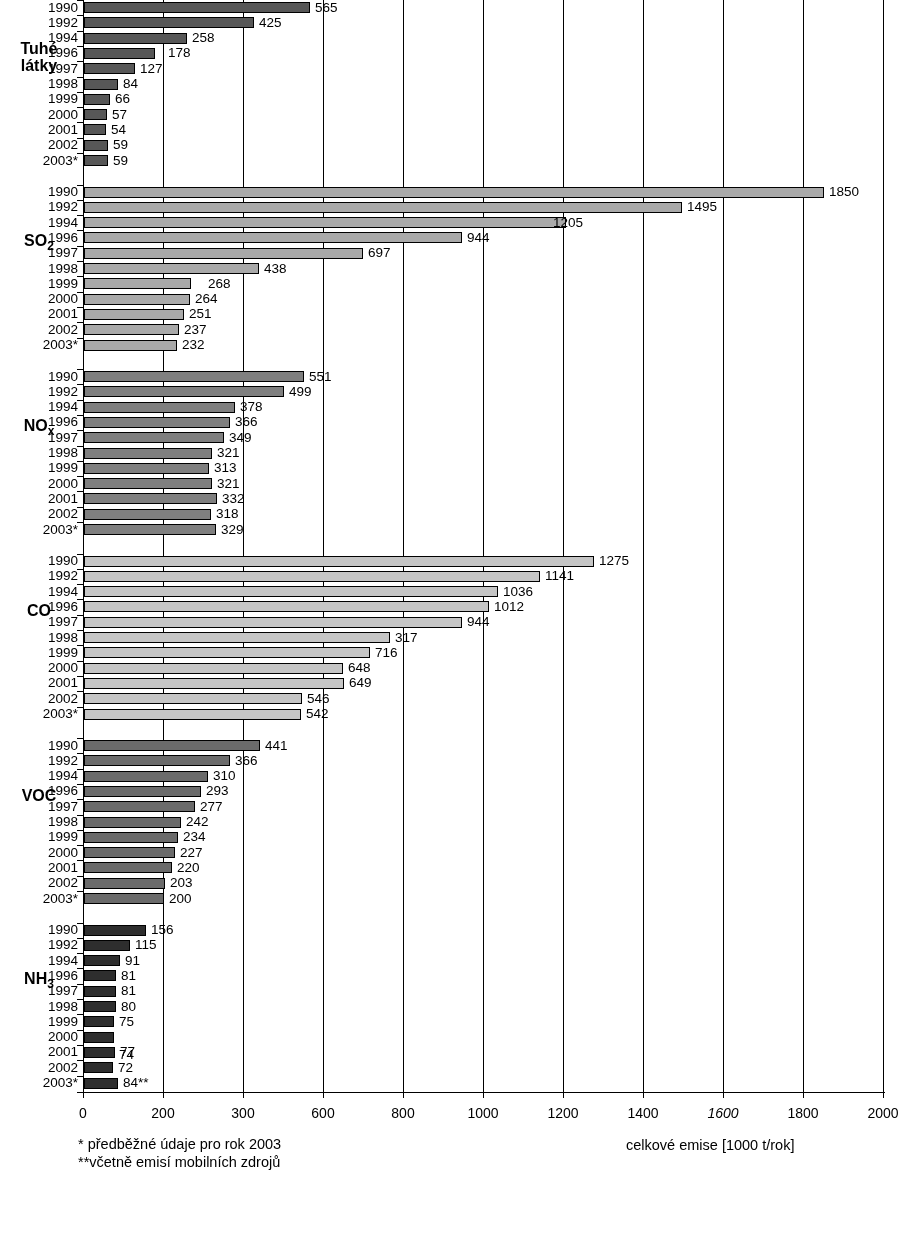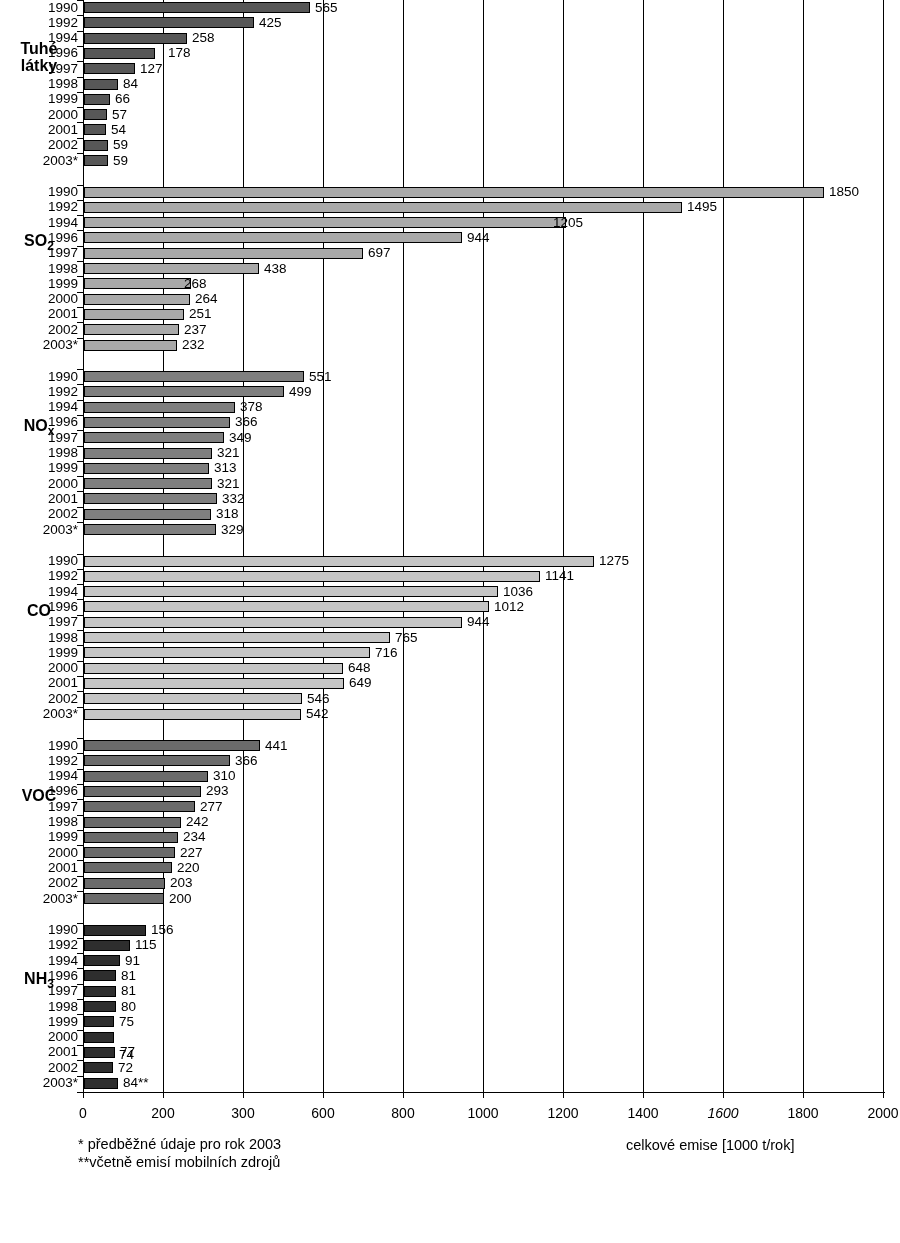--- a/index.html
+++ b/index.html
@@ -132,21 +132,21 @@
       <div class="year-label" style="top: 246.2px;">1997</div>
       <div class="bar" style="left: 84px; top: 247.7px; width: 279px; background: rgb(169, 169, 169);"></div>
       <div class="value-label" style="left: 368px; top: 246.2px;">697</div>
       <div class="ytick" style="left: 77px; top: 261px;"></div>
       <div class="year-label" style="top: 261.5px;">1998</div>
       <div class="bar" style="left: 84px; top: 263px; width: 175px; background: rgb(169, 169, 169);"></div>
       <div class="value-label" style="left: 264px; top: 261.5px;">438</div>
       <div class="ytick" style="left: 77px; top: 276.3px;"></div>
       <div class="year-label" style="top: 276.8px;">1999</div>
       <div class="bar" style="left: 84px; top: 278.3px; width: 107px; background: rgb(169, 169, 169);"></div>
-      <div class="value-label" style="left: 184px; top: 276.8px;">268</div>
+      <div class="value-label" style="left: 208px; top: 276.8px;">268</div>
       <div class="ytick" style="left: 77px; top: 291.6px;"></div>
       <div class="year-label" style="top: 292.1px;">2000</div>
       <div class="bar" style="left: 84px; top: 293.6px; width: 106px; background: rgb(169, 169, 169);"></div>
       <div class="value-label" style="left: 195px; top: 292.1px;">264</div>
       <div class="ytick" style="left: 77px; top: 306.9px;"></div>
       <div class="year-label" style="top: 307.4px;">2001</div>
       <div class="bar" style="left: 84px; top: 308.9px; width: 100px; background: rgb(169, 169, 169);"></div>
       <div class="value-label" style="left: 189px; top: 307.4px;">251</div>
       <div class="ytick" style="left: 77px; top: 322.2px;"></div>
       <div class="year-label" style="top: 322.7px;">2002</div>
@@ -222,21 +222,21 @@
       <div class="year-label" style="top: 599.9px;">1996</div>
       <div class="bar" style="left: 84px; top: 601.4px; width: 405px; background: rgb(197, 197, 197);"></div>
       <div class="value-label" style="left: 494px; top: 599.9px;">1012</div>
       <div class="ytick" style="left: 77px; top: 614.7px;"></div>
       <div class="year-label" style="top: 615.2px;">1997</div>
       <div class="bar" style="left: 84px; top: 616.7px; width: 378px; background: rgb(197, 197, 197);"></div>
       <div class="value-label" style="left: 467px; top: 615.2px;">944</div>
       <div class="ytick" style="left: 77px; top: 630px;"></div>
       <div class="year-label" style="top: 630.5px;">1998</div>
       <div class="bar" style="left: 84px; top: 632px; width: 306px; background: rgb(197, 197, 197);"></div>
-      <div class="value-label" style="left: 395px; top: 630.5px;">765</div>
+      <div class="value-label" style="left: 395px; top: 630.5px;">317</div>
       <div class="ytick" style="left: 77px; top: 645.3px;"></div>
       <div class="year-label" style="top: 645.8px;">1999</div>
       <div class="bar" style="left: 84px; top: 647.3px; width: 286px; background: rgb(197, 197, 197);"></div>
       <div class="value-label" style="left: 375px; top: 645.8px;">716</div>
       <div class="ytick" style="left: 77px; top: 660.6px;"></div>
       <div class="year-label" style="top: 661.1px;">2000</div>
       <div class="bar" style="left: 84px; top: 662.6px; width: 259px; background: rgb(197, 197, 197);"></div>
       <div class="value-label" style="left: 348px; top: 661.1px;">648</div>
       <div class="ytick" style="left: 77px; top: 675.9px;"></div>
       <div class="year-label" style="top: 676.4px;">2001</div>

